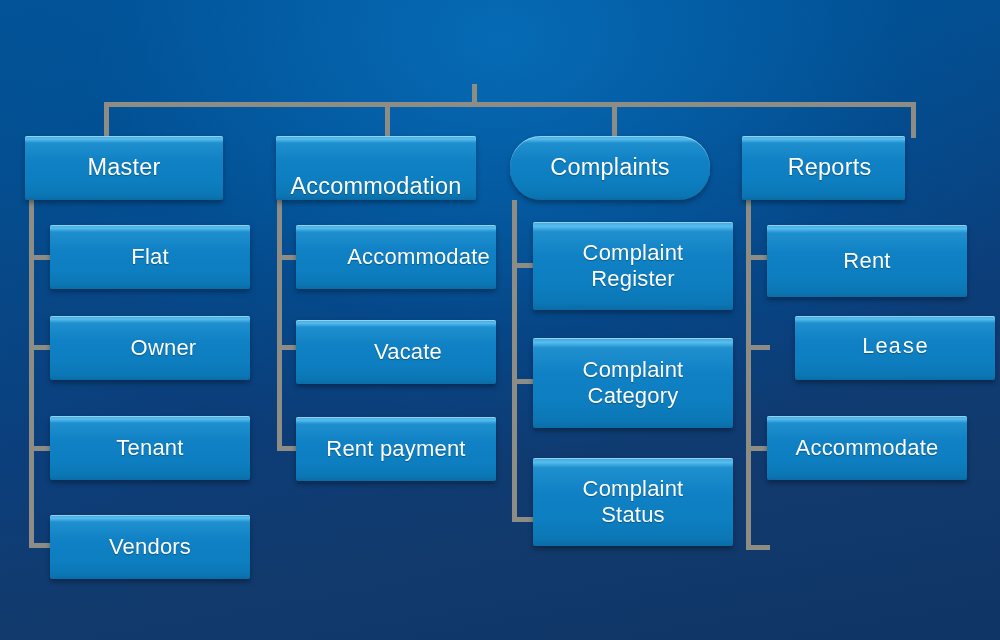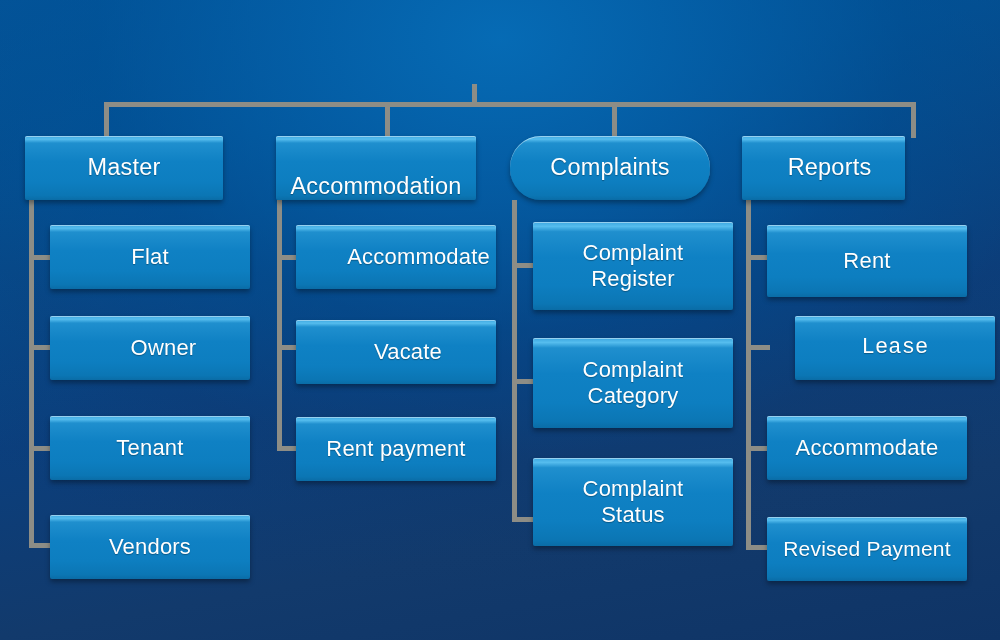--- a/index.html
+++ b/index.html
@@ -150,17 +150,14 @@
   </div>
   <div class="node" style="left:767px; top:225px; width:200px; height:72px;">
     <span class="label">Rent</span>
   </div>
   <div class="node" style="left:795px; top:316px; width:200px; height:64px;font-family:Liberation Mono, monospace;">
     <span class="label">Lease</span>
   </div>
   <div class="node" style="left:767px; top:416px; width:200px; height:64px;">
     <span class="label">Accommodate</span>
   </div>
-  <div class="node small" style="left:767px; top:517px; width:200px; height:64px;">
-    <span class="label">Revised Payment</span>
-  </div>
 
 </div>
 
 </body></html>

